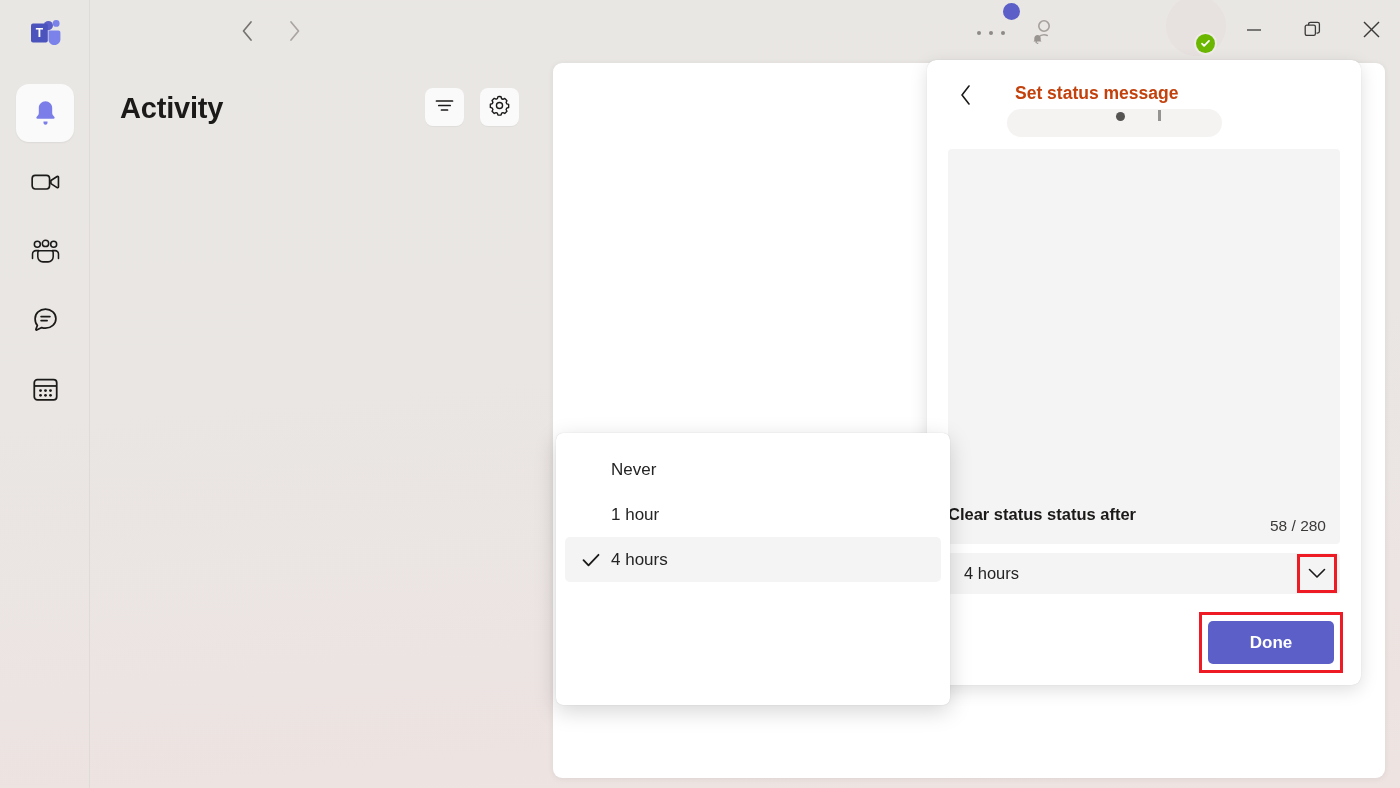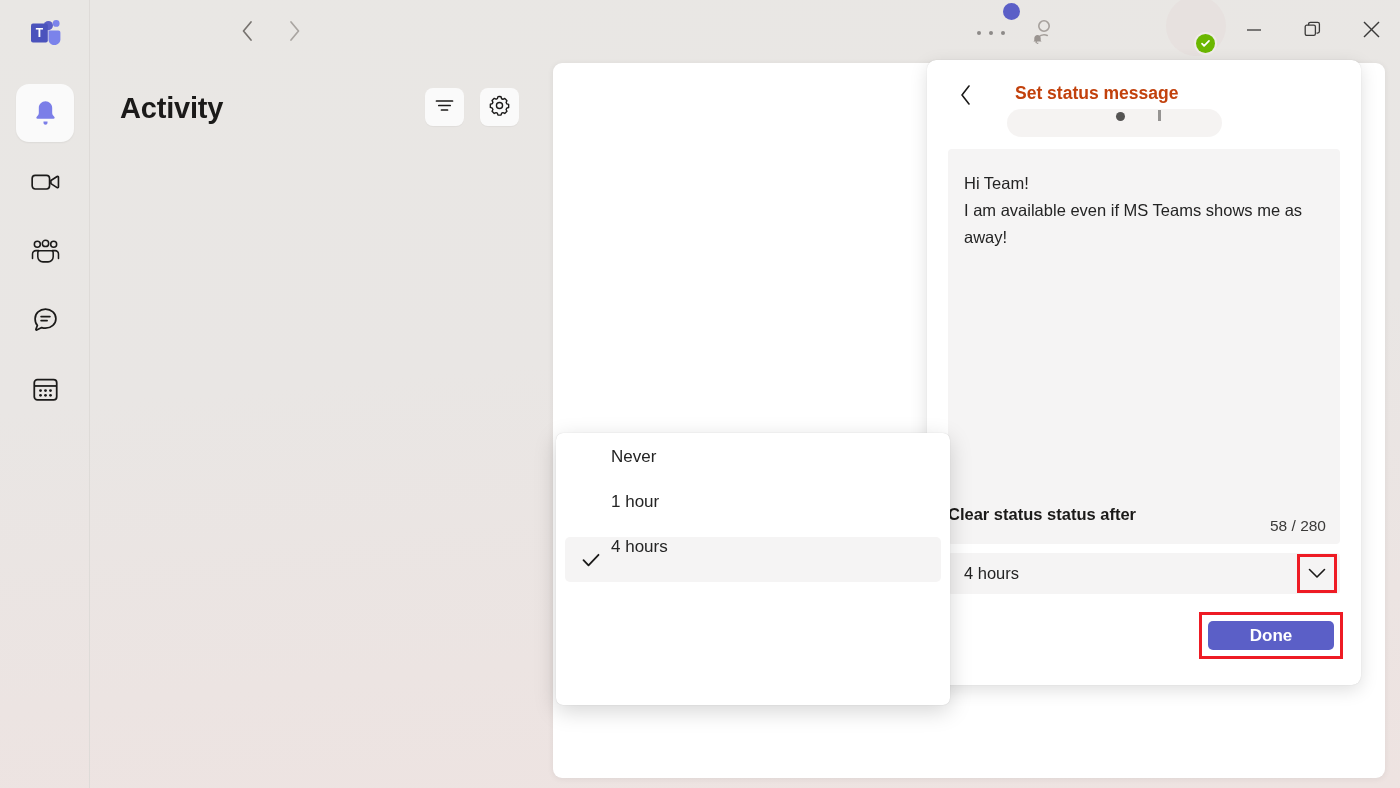--- a/index.html
+++ b/index.html
@@ -214,21 +214,21 @@
     cursor: pointer;
   }
 
   .done-wrap {
     position: absolute; left: 275px; top: 555px;
     padding: 6px;
     outline: 3px solid #ee1b24;
     background: #fff;
   }
   .done-btn {
-    width: 126px; height: 29px;
+    width: 126px; height: 43px;
     background: #5b5fc7;
     color: #fff;
     border: none; border-radius: 5px;
     font-family: "Liberation Sans", sans-serif;
     font-size: 17px; font-weight: bold;
     cursor: pointer;
   }
 
   
   .dropdown {
@@ -237,21 +237,21 @@
     background: #fff;
     border-radius: 7px;
     box-shadow: 0 6px 22px rgba(0,0,0,.17), 0 0 1px rgba(0,0,0,.2);
     padding: 14px 0;
   }
   .dd-item {
     position: relative;
     height: 45px;
     margin: 0 9px;
     border-radius: 5px;
-    display: flex; align-items: flex-start;
+    display: flex; align-items: center;
     cursor: pointer;
   }
   .dd-item.selected { background: #f5f4f4; }
   .dd-check {
     position: absolute; left: 17px; top: 50%;
     transform: translateY(-50%);
     display: flex;
   }
   .dd-label {
     margin-left: 46px;
@@ -431,22 +431,20 @@
           </svg>
       </span>
     </div>
     <div class="sp-title">Set status message</div>
 
     <div class="ghost-pill"></div>
     <div class="ghost-mark-a"></div>
     <div class="ghost-mark-b"></div>
 
     <div class="msg-box">
-      <div class="msg-text">Hi Team!
-I am available even if MS Teams shows me as away!</div>
       <div class="char-count">58 / 280</div>
     </div>
 
     <div class="clear-label">Clear status status after</div>
 
     <div class="combo">
       <span class="combo-value">4 hours</span>
       <span class="combo-chevron">
         <svg width="18" height="11" viewBox="0 0 18 11">
             <path d="M1.5 1.5L9 9l7.5-7.5" fill="none" stroke="#1b1a19" stroke-width="1.6" stroke-linecap="round" stroke-linejoin="round"></path>

